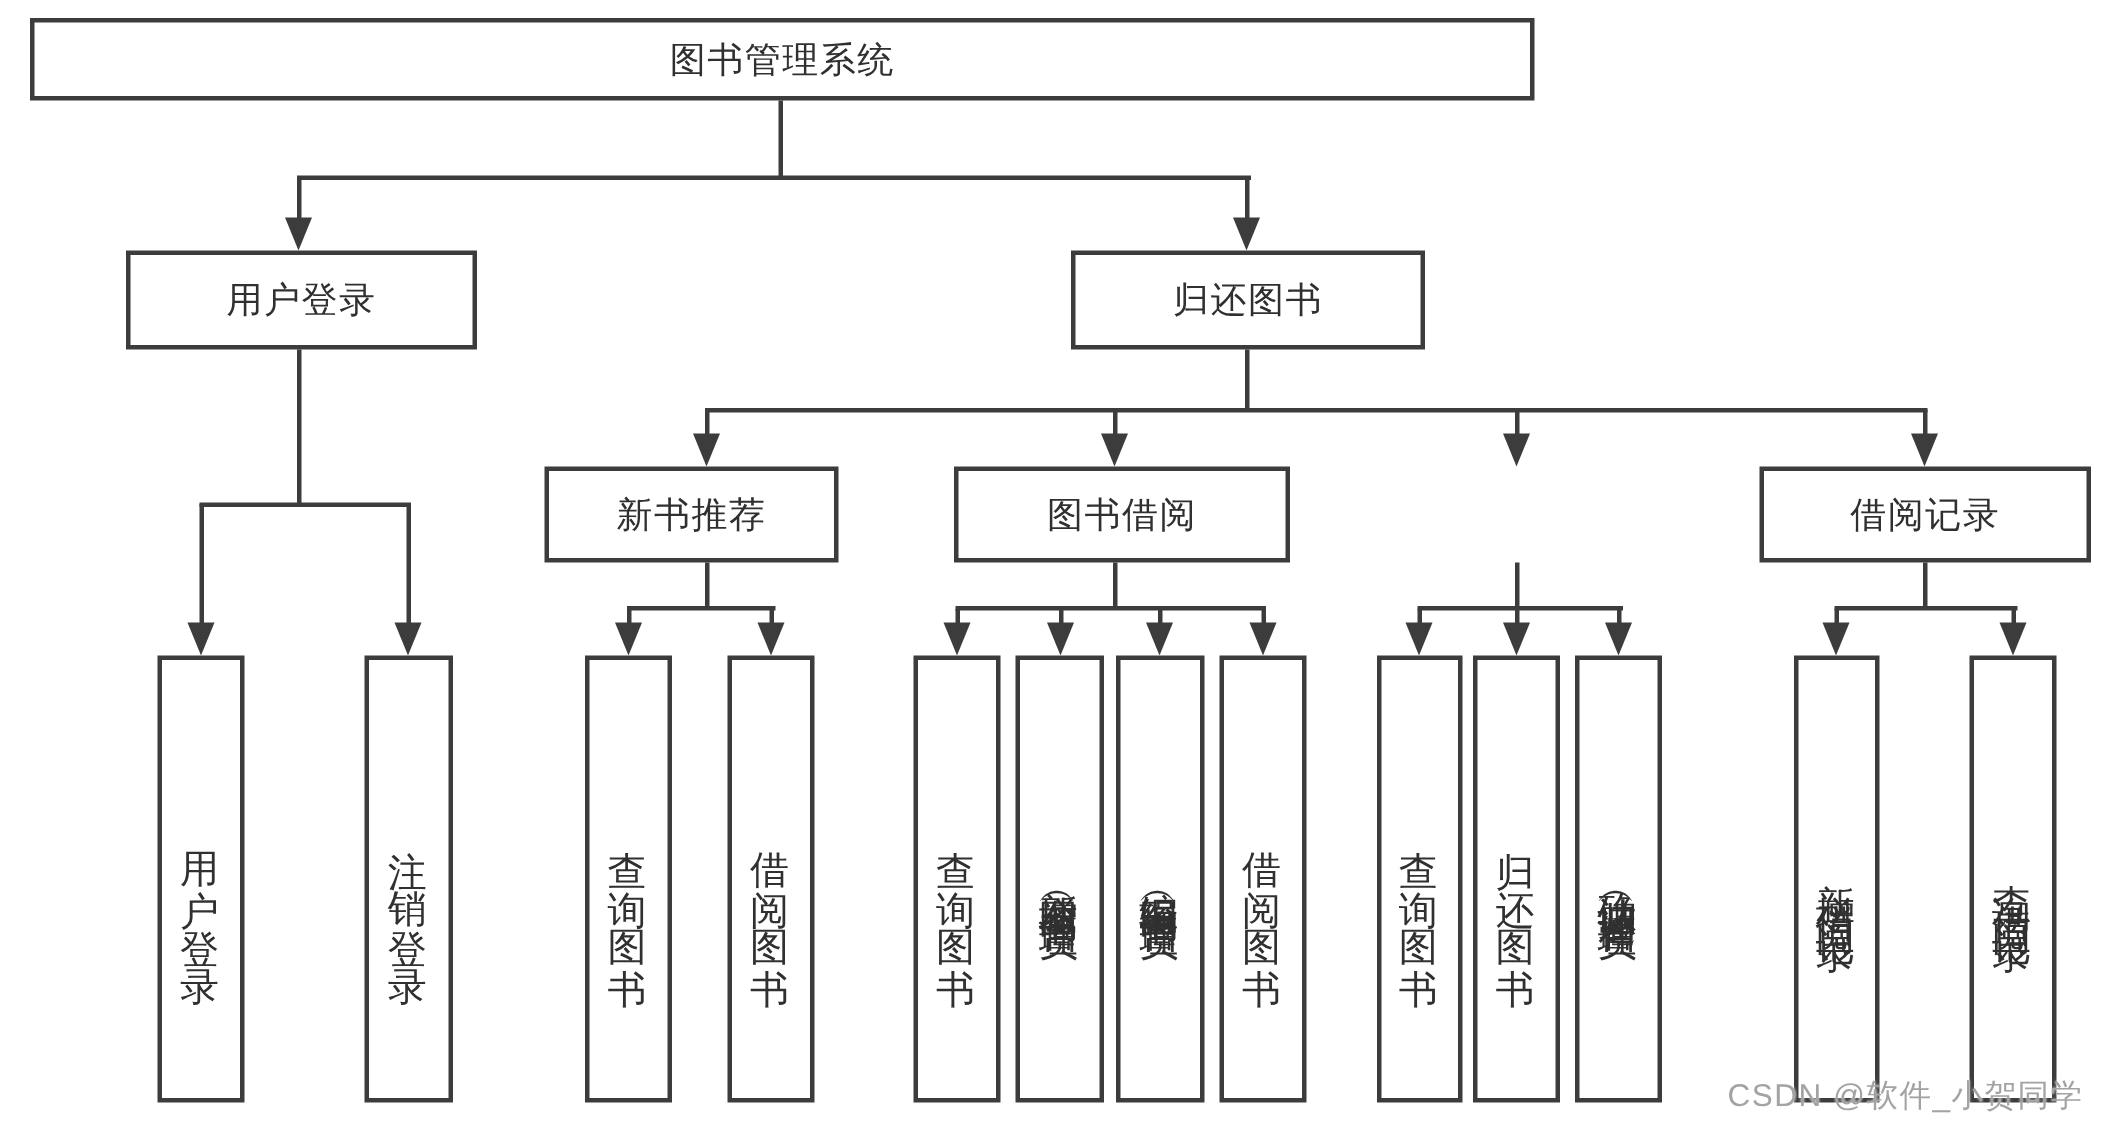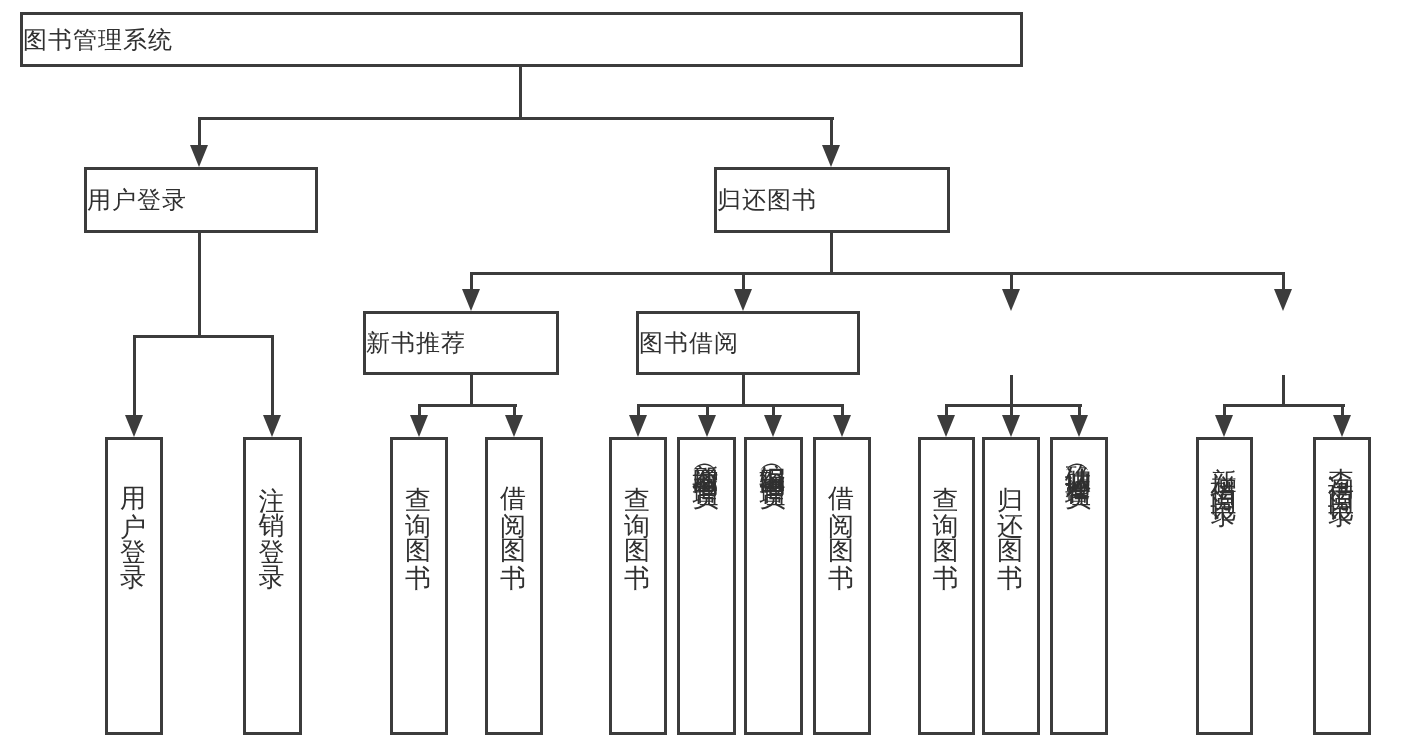--- a/index.html
+++ b/index.html
@@ -2,21 +2,21 @@
 <html><head>
 <meta charset="utf-8">
 <style>
   html,body { margin:0; padding:0; background:#ffffff; }
   .stage {
     position:relative; width:1405px; height:747px; background:#ffffff;
     font-family:"Liberation Sans", sans-serif; color:#303030; overflow:hidden;
   }
   .box {
     position:absolute; box-sizing:border-box; border:3px solid #3c3c3c;
-    background:#ffffff; display:flex; align-items:center; 
+    background:#ffffff; display:flex; align-items:center; justify-content:center;
     color:#303030;
   }
   .box-h { font-size:24px; letter-spacing:1px; }
   .box-v { writing-mode:vertical-rl; text-orientation:mixed; font-size:26px; }
   .v4 { letter-spacing:26px; padding-top:26px; }
   .v6 { letter-spacing:7px;  padding-top:7px; }
   .v9 { letter-spacing:3px;  padding-top:3px; }
   .line { position:absolute; background:#3c3c3c; }
   .arrow {
     position:absolute; width:0; height:0;
@@ -68,20 +68,23 @@
   <div class="line" style="left:1010px;top:273px;width:3px;height:18px"></div>
   <div class="arrow" style="left:1002px;top:289px"></div>
   <div class="line" style="left:1282px;top:273px;width:3px;height:18px"></div>
   <div class="arrow" style="left:1274px;top:289px"></div>
 
   <div class="box box-h" style="left:363px;top:311px;width:196px;height:64px">
     <span>新书推荐</span>
   </div>
   <div class="box box-h" style="left:636px;top:311px;width:224px;height:64px">
     <span>图书借阅</span>
+  </div>
+  <div class="box box-h" style="left:1173px;top:311px;width:221px;height:64px">
+    <span>借阅记录</span>
   </div>
 
   <div class="line" style="left:470px;top:375px;width:3px;height:31px"></div>
   <div class="line" style="left:418px;top:404px;width:99px;height:3px"></div>
   <div class="line" style="left:418px;top:406px;width:3px;height:10px"></div>
   <div class="arrow" style="left:410px;top:415px"></div>
   <div class="line" style="left:513px;top:406px;width:3px;height:10px"></div>
   <div class="arrow" style="left:505px;top:415px"></div>
 
   <div class="line" style="left:742px;top:375px;width:3px;height:31px"></div>
@@ -148,14 +151,15 @@
     <span>确认归还（管理员）</span>
   </div>
 
   <div class="box box-v v6" style="left:1196px;top:437px;width:57px;height:298px">
     <span>新增借阅记录</span>
   </div>
   <div class="box box-v v6" style="left:1313px;top:437px;width:58px;height:298px">
     <span>查询借阅记录</span>
   </div>
 
+  <div class="watermark">CSDN @软件_小贺同学</div>
 
 </div>
 
 </body></html>

